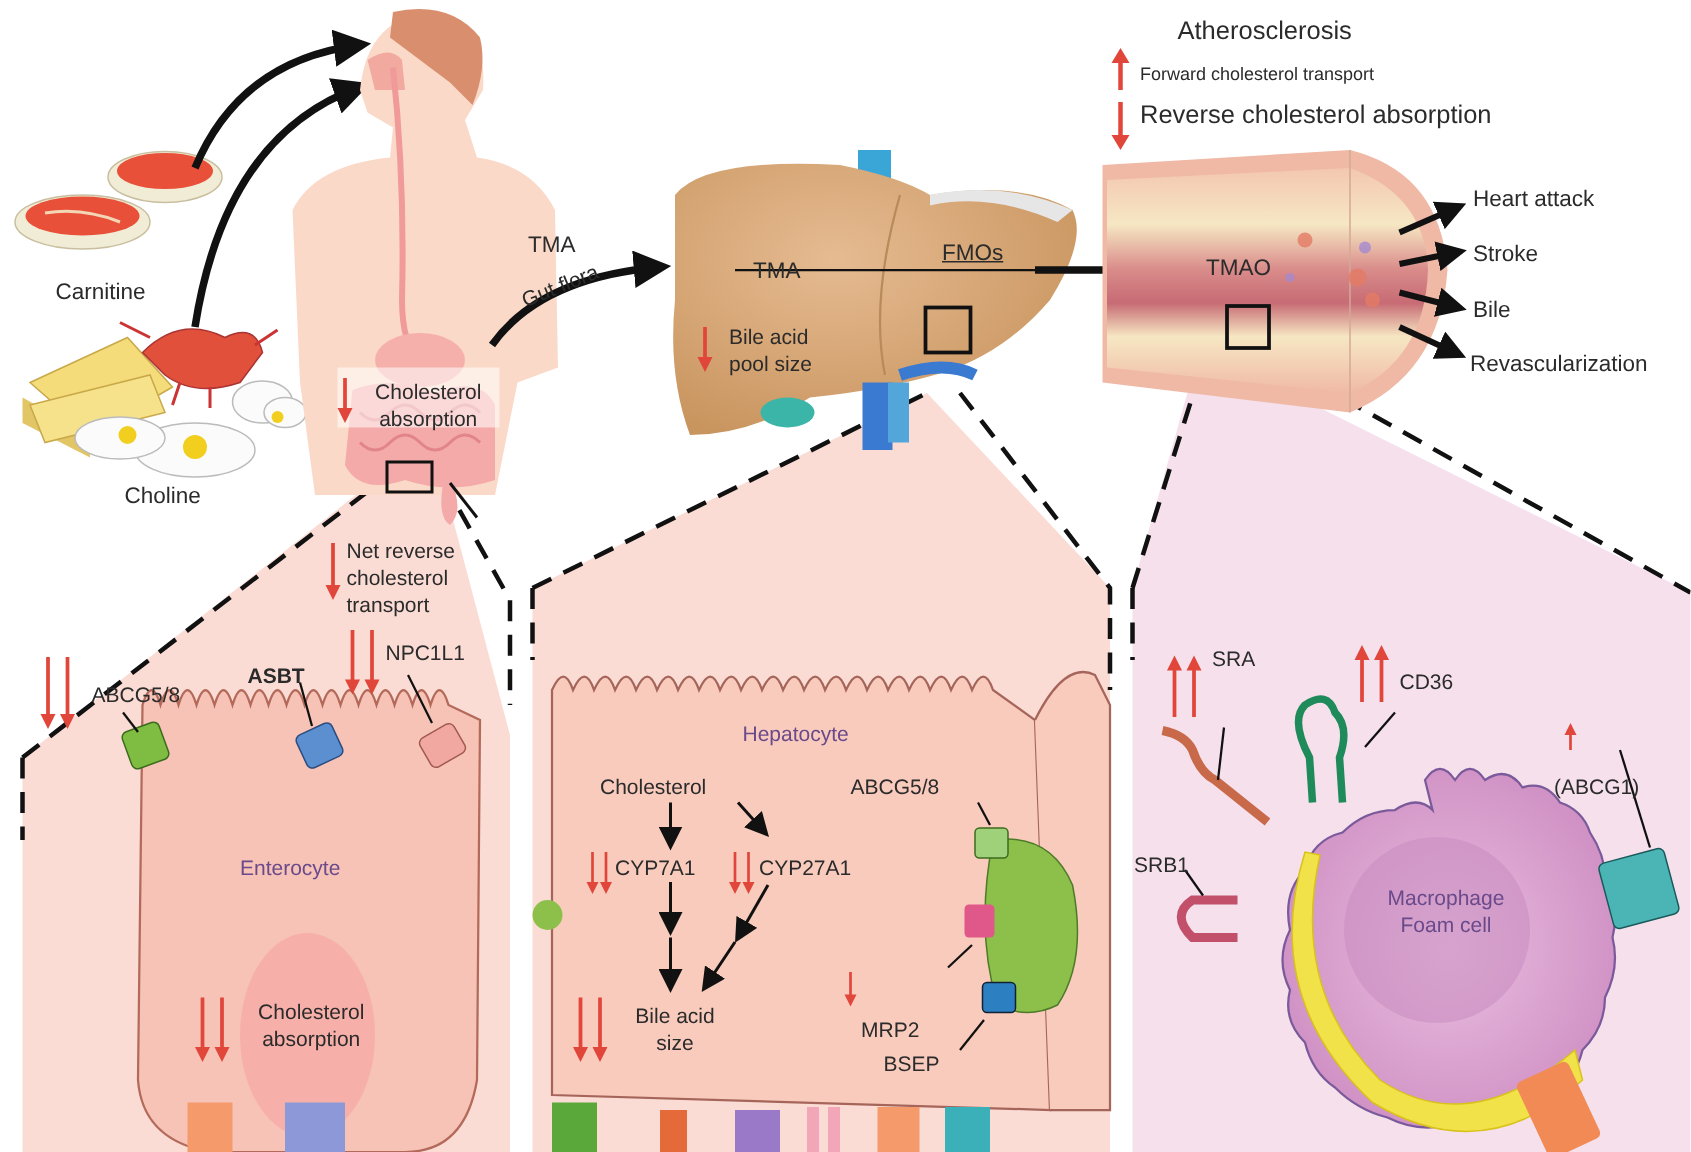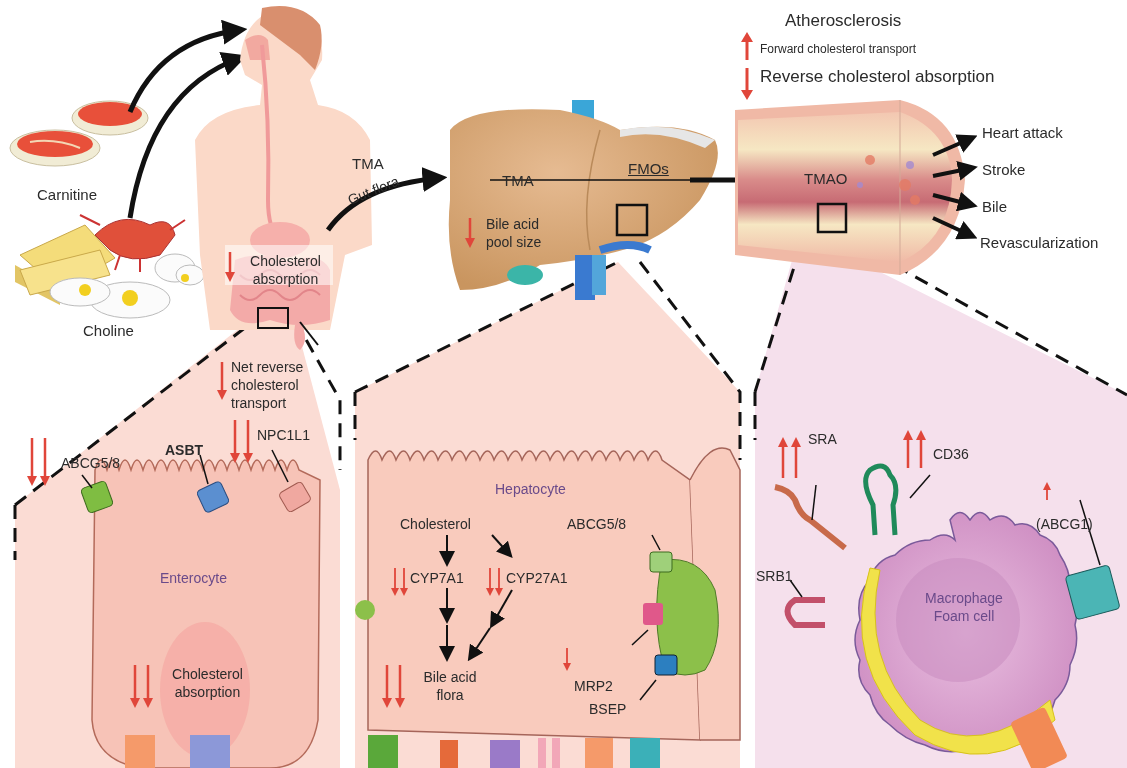--- a/index.html
+++ b/index.html
@@ -346,21 +346,21 @@
   <div>Cholesterol</div>
   <div>absorption</div>
 </div>
 
 <div class="lbl sm purple" style="left:495px;top:480px;">Hepatocyte</div>
 <div class="lbl sm" style="left:400px;top:515px;">Cholesterol</div>
 <div class="lbl sm" style="left:410px;top:569px;">CYP7A1</div>
 <div class="lbl sm" style="left:506px;top:569px;">CYP27A1</div>
 <div class="lbl sm center" style="left:410px;top:668px;width:80px;">
   <div>Bile acid</div>
-  <div>flora</div>
+  <div>size</div>
 </div>
 <div class="lbl sm" style="left:567px;top:515px;">ABCG5/8</div>
 <div class="lbl sm" style="left:574px;top:645px;margin-top:32px;">MRP2</div>
 <div class="lbl sm" style="left:589px;top:700px;">BSEP</div>
 
 <div class="lbl sm" style="left:808px;top:430px;">SRA</div>
 <div class="lbl sm" style="left:933px;top:445px;">CD36</div>
 <div class="lbl sm" style="left:1036px;top:490px;margin-top:25px;">(ABCG1)</div>
 <div class="lbl sm" style="left:756px;top:567px;">SRB1</div>
 <div class="lbl sm purple center" style="left:914px;top:589px;width:100px;">

